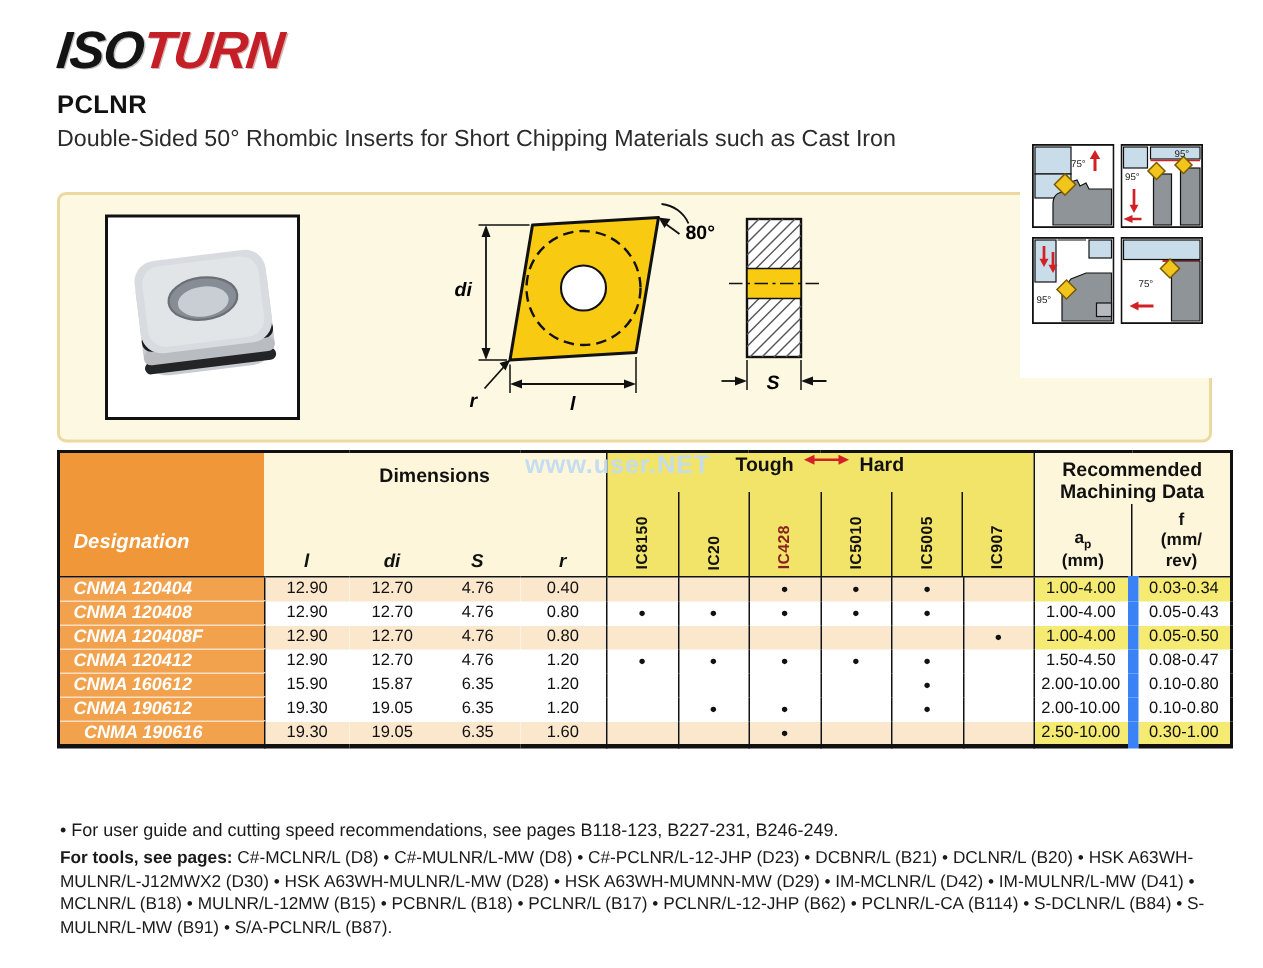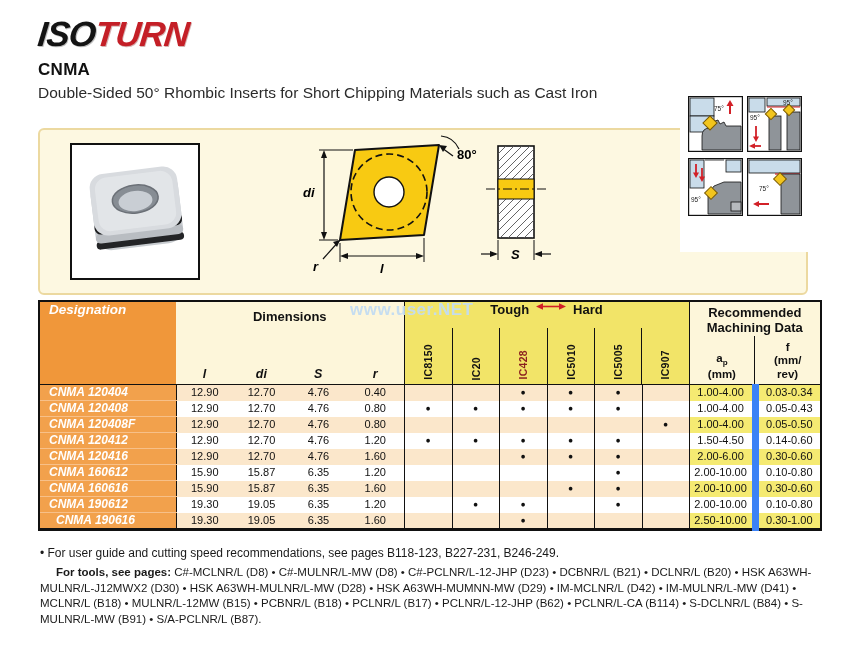--- a/index.html
+++ b/index.html
@@ -31,21 +31,21 @@
   
   .watermark{position:absolute;left:350px;top:300px;font-size:17px;font-weight:bold;
              color:#c3dcf2;opacity:.95;z-index:5;letter-spacing:.5px;}
 
   
   .tbl{position:absolute;left:38px;top:300px;width:782px;border-collapse:collapse;
        border:2px solid #111;border-bottom:3px solid #111;table-layout:fixed;}
   .tbl th{padding:0;border-bottom:1px solid #111;vertical-align:top;}
   .th-inner{height:82px;display:flex;flex-direction:column;box-sizing:border-box;}
   .th-desig{background:var(--accent-orange);}
-  .th-desig .th-inner{align-items:flex-start;padding:0 0 16px 9px;}
+  .th-desig .th-inner{justify-content:flex-end;align-items:flex-start;padding:0 0 16px 9px;}
   .th-desig .lbl{color:#fff;font-weight:bold;font-style:italic;font-size:13.5px;}
   .th-dims{background:var(--cream);}
   .dims-title{font-size:13px;font-weight:bold;padding-top:7px;text-align:center;}
   .dims-cols{margin-top:auto;display:flex;padding-bottom:3px;}
   .dims-cols span{flex:1;text-align:center;font-weight:bold;font-style:italic;font-size:12.5px;}
   .th-grades{background:var(--header-yellow);border-left:1px solid #111;}
   .gband{height:26px;display:flex;align-items:flex-start;justify-content:center;gap:7px;
          font-size:13px;font-weight:bold;}
   .gcols{flex:1;display:grid;grid-template-columns:repeat(6,1fr);}
   .gcell{display:flex;align-items:flex-end;justify-content:center;padding-bottom:4px;
@@ -70,32 +70,32 @@
   tr:last-child td.desig{border-bottom:none;padding-left:16px;}
   td.dot{border-left:1px solid #111;font-size:8.5px;color:#111;}
   td.ap{border-left:1px solid #111;}
   td.f{border-left:7px solid #3b82f6;}
   tr.alt td.num, tr.alt td.dot{background:var(--row-peach);}
   tr.alt td.ap, tr.alt td.f{background:var(--machining-yellow);}
 
   
   .foot1{position:absolute;left:40px;top:546px;font-size:12px;color:#1a1a1a;}
   .foot2{position:absolute;left:40px;top:565px;width:772px;font-size:11.5px;line-height:15.5px;color:#1a1a1a;}
-  .foot2 .b{font-weight:bold;margin-left:16px;}
+  .foot2 .b{font-weight:bold;}
 </style>
 </head>
 <body>
 
 <div class="page">
 
   <div class="logo">
     <span class="iso">ISO</span><span class="turn">TURN</span>
   </div>
 
-  <div class="title">CNMA</div>
+  <div class="title">PCLNR</div>
   <div class="subtitle">Double-Sided 50° Rhombic Inserts for Short Chipping Materials such as Cast Iron</div>
 
   <div class="panel"></div>
 
   <div class="photo-box">
     <svg width="126" height="133" viewBox="0 0 126 133">
       <g transform="rotate(-7 64 60)">
         <rect x="20" y="30" width="88" height="72" rx="16" fill="#c8ccd0"></rect>
         <rect x="20" y="92" width="88" height="8" rx="4" fill="#232426"></rect>
         <rect x="20" y="84" width="88" height="10" rx="5" fill="#b9bdc2"></rect>
@@ -375,67 +375,37 @@
           <td class="num">12.70</td>
           <td class="num">4.76</td>
           <td class="num">1.20</td>
           <td class="dot">●</td>
           <td class="dot">●</td>
           <td class="dot">●</td>
           <td class="dot">●</td>
           <td class="dot">●</td>
           <td class="dot"></td>
           <td class="ap">1.50-4.50</td>
-          <td class="f">0.14-0.60</td>
-        </tr>
-        <tr class="alt">
-          <td class="desig">CNMA 120416</td>
-          <td class="num">12.90</td>
-          <td class="num">12.70</td>
-          <td class="num">4.76</td>
-          <td class="num">1.60</td>
-          <td class="dot"></td>
-          <td class="dot"></td>
-          <td class="dot">●</td>
-          <td class="dot">●</td>
-          <td class="dot">●</td>
-          <td class="dot"></td>
-          <td class="ap">2.00-6.00</td>
-          <td class="f">0.30-0.60</td>
+          <td class="f">0.08-0.47</td>
         </tr>
         <tr>
           <td class="desig">CNMA 160612</td>
           <td class="num">15.90</td>
           <td class="num">15.87</td>
           <td class="num">6.35</td>
           <td class="num">1.20</td>
           <td class="dot"></td>
           <td class="dot"></td>
           <td class="dot"></td>
           <td class="dot"></td>
           <td class="dot">●</td>
           <td class="dot"></td>
           <td class="ap">2.00-10.00</td>
           <td class="f">0.10-0.80</td>
         </tr>
-        <tr class="alt">
-          <td class="desig">CNMA 160616</td>
-          <td class="num">15.90</td>
-          <td class="num">15.87</td>
-          <td class="num">6.35</td>
-          <td class="num">1.60</td>
-          <td class="dot"></td>
-          <td class="dot"></td>
-          <td class="dot"></td>
-          <td class="dot">●</td>
-          <td class="dot">●</td>
-          <td class="dot"></td>
-          <td class="ap">2.00-10.00</td>
-          <td class="f">0.30-0.60</td>
-        </tr>
         <tr>
           <td class="desig">CNMA 190612</td>
           <td class="num">19.30</td>
           <td class="num">19.05</td>
           <td class="num">6.35</td>
           <td class="num">1.20</td>
           <td class="dot"></td>
           <td class="dot">●</td>
           <td class="dot">●</td>
           <td class="dot"></td>

